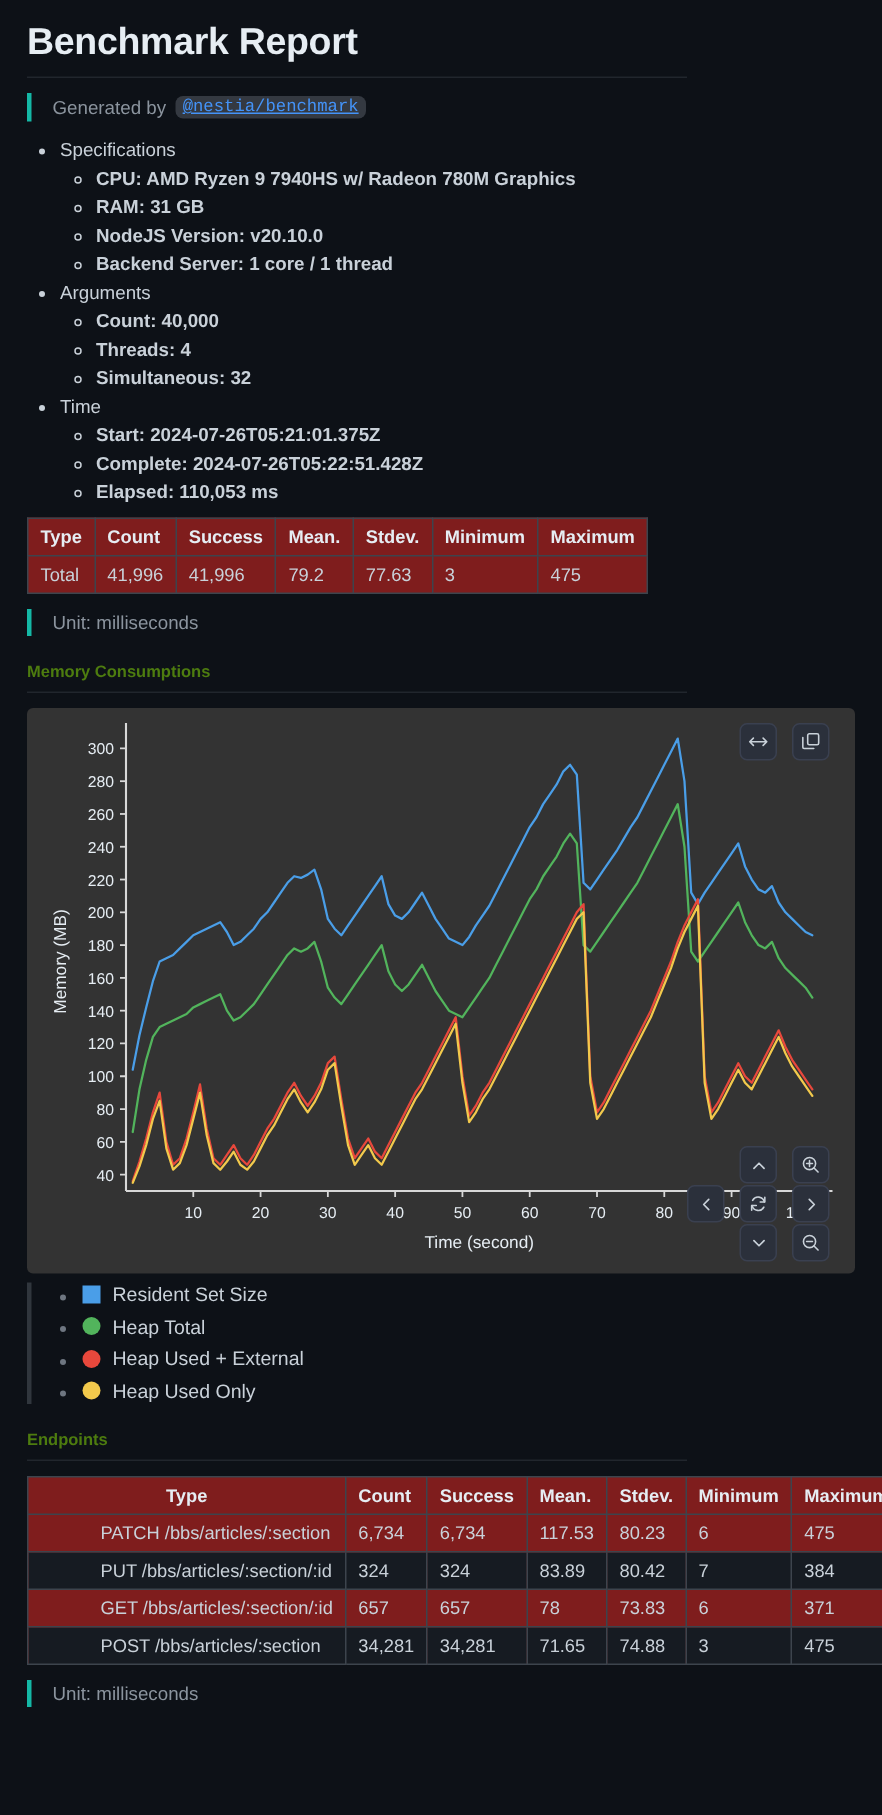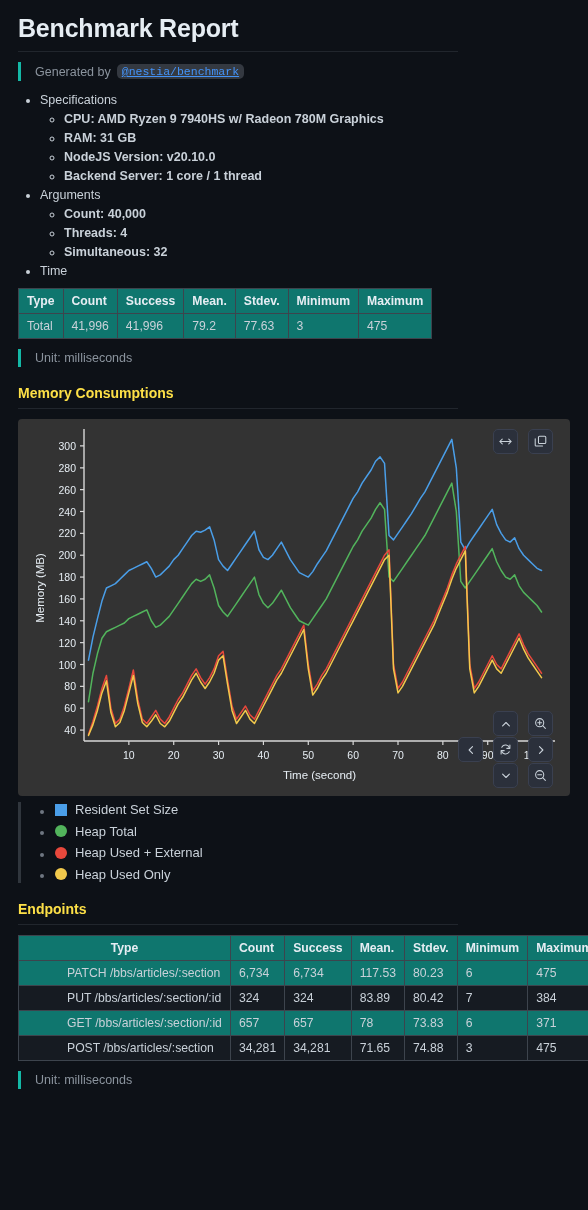--- a/index.html
+++ b/index.html
@@ -60,21 +60,21 @@
     font-weight: bold;
   }
   ul.lvl2 > li { margin: 5px 0; color: #c9d1d9; }
   ul.lvl2 > li::marker { color: #c9d1d9; }
 
   table.rpt {
     border-collapse: collapse;
     margin: 10px 0 4px 0;
     font-size: 12.2px;
     color: #c9d1d9;
-    background: #0f766e;
+    background: #7f1d1d;
   }
   table.rpt th, table.rpt td {
     border: 1px solid #3d444d;
     padding: 5px 8px;
     text-align: left;
     white-space: nowrap;
   }
   table.rpt th {
     font-weight: bold;
     color: #e6edf3;
@@ -86,23 +86,23 @@
   table.summary th:nth-child(5), table.summary td:nth-child(5) { min-width: 42px; }
   table.summary th:nth-child(6), table.summary td:nth-child(6) { min-width: 70px; }
   table.summary th:nth-child(7), table.summary td:nth-child(7) { min-width: 66px; }
 
   table.endpoints { width: 550px; }
   table.endpoints th:first-child { text-align: center; width: 175px; }
   table.endpoints td:first-child { text-align: left; padding-left: 48px; }
   table.endpoints tbody tr:nth-child(even) { background: #161b22; }
 
   h2.section {
-    font-size: 14px;
+    font-size: 11px;
     font-weight: bold;
-    color: #fde047;
+    color: #4d7c0f;
     margin: 18px 0 7px 0;
   }
 
   
   .chart-card {
     position: relative;
     background: #333333;
     border-radius: 4px;
     width: 552px;
     height: 377px;
@@ -167,20 +167,25 @@
     <li>
       <span>Arguments</span>
       <ul class="lvl2">
         <li>Count: 40,000</li>
         <li>Threads: 4</li>
         <li>Simultaneous: 32</li>
       </ul>
     </li>
     <li>
       <span>Time</span>
+      <ul class="lvl2">
+        <li>Start: 2024-07-26T05:21:01.375Z</li>
+        <li>Complete: 2024-07-26T05:22:51.428Z</li>
+        <li>Elapsed: 110,053 ms</li>
+      </ul>
     </li>
   </ul>
 
   <table class="rpt summary">
     <thead>
       <tr>
         <th>Type</th>
         <th>Count</th>
         <th>Success</th>
         <th>Mean.</th>

